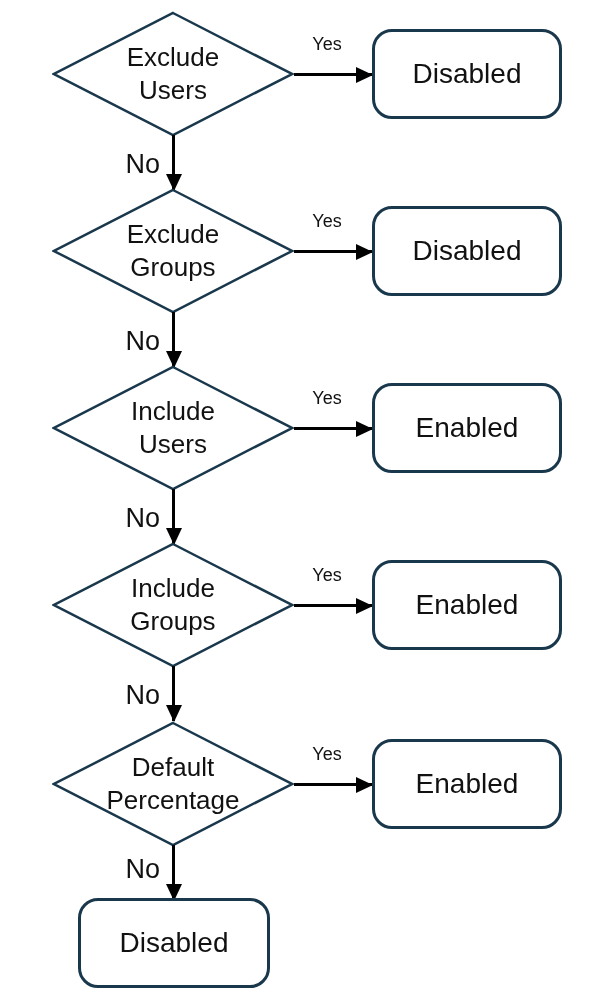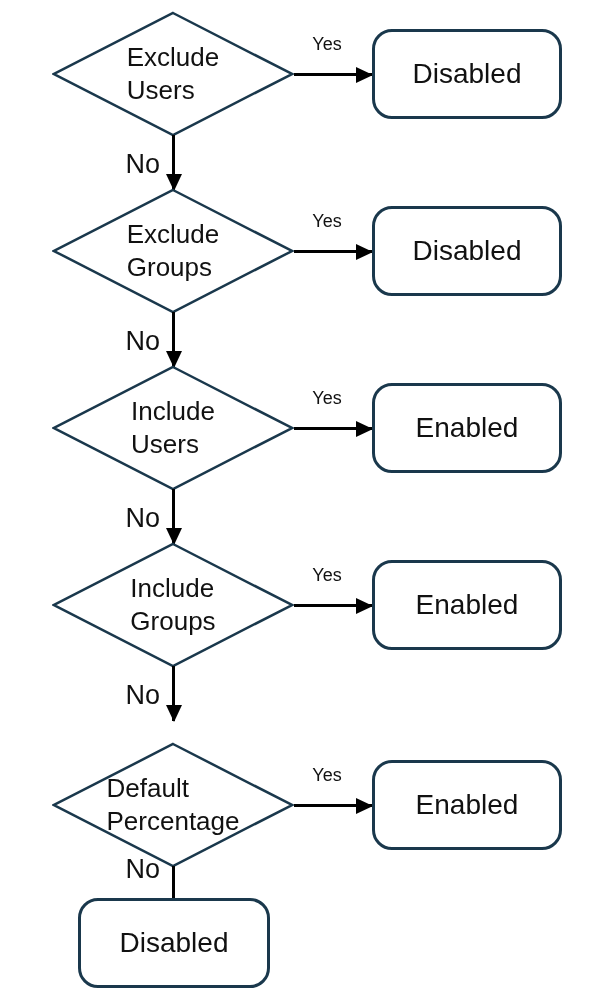--- a/index.html
+++ b/index.html
@@ -10,21 +10,21 @@
     color: #111111;
     position: relative;
     overflow: hidden;
   }
   .canvas { position: absolute; left: 0; top: 0; width: 611px; height: 1007px; }
   .row { position: absolute; left: 0; width: 611px; height: 178px; }
   .diamond-svg { position: absolute; left: 52px; top: -2px; }
   .diamond-label {
     position: absolute; left: 62px; top: 21px; width: 222px; height: 80px;
     display: flex; align-items: center; justify-content: center;
-    font-size: 26px; line-height: 33px;
+    text-align: center; font-size: 26px; line-height: 33px;
     white-space: pre-line;
   }
   .yes-label {
     position: absolute; left: 296px; top: 16px; width: 62px;
     text-align: center; font-size: 18px; line-height: 31px;
   }
   .no-label {
     position: absolute; left: 98px; top: 136px; width: 62px;
     text-align: right; font-size: 27px; line-height: 31px;
   }
@@ -117,21 +117,21 @@
     </svg>
     <div class="diamond-label">Include
 Groups</div>
     <div class="yes-label">Yes</div>
     <div class="arrow-h"></div>
     <div class="outcome">Enabled</div>
     <div class="no-label">No</div>
     <div class="arrow-v"></div>
   </div>
 
-  <div class="row" style="top:744px">
+  <div class="row" style="top:723px">
     <svg class="diamond-svg" width="242" height="126" viewBox="0 0 242 126">
       <polygon points="121,2 240,63 121,124 2,63" fill="#ffffff" stroke="#1a384c" stroke-width="2.5"></polygon>
     </svg>
     <div class="diamond-label">Default
 Percentage</div>
     <div class="yes-label">Yes</div>
     <div class="arrow-h"></div>
     <div class="outcome">Enabled</div>
     <div class="arrow-v"></div>
   </div>

